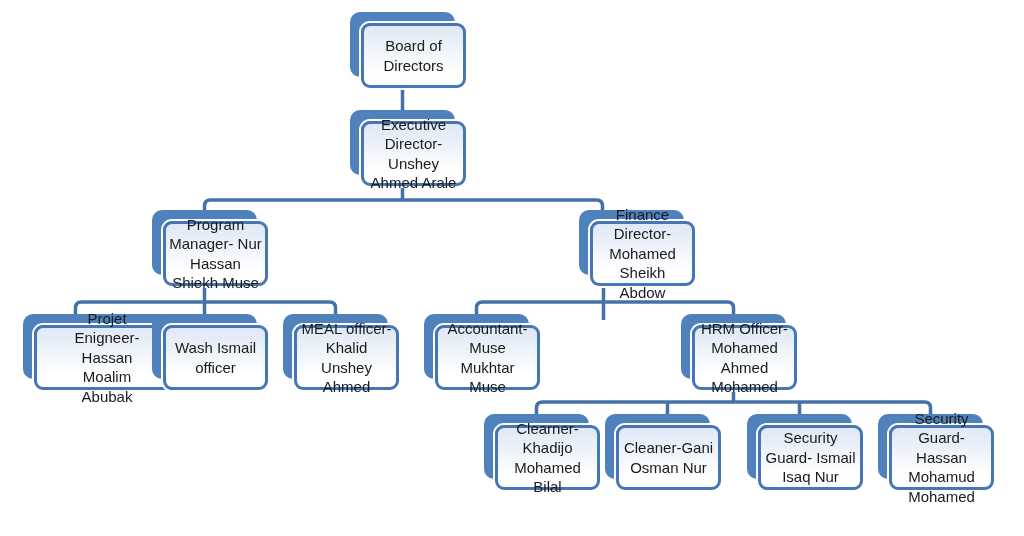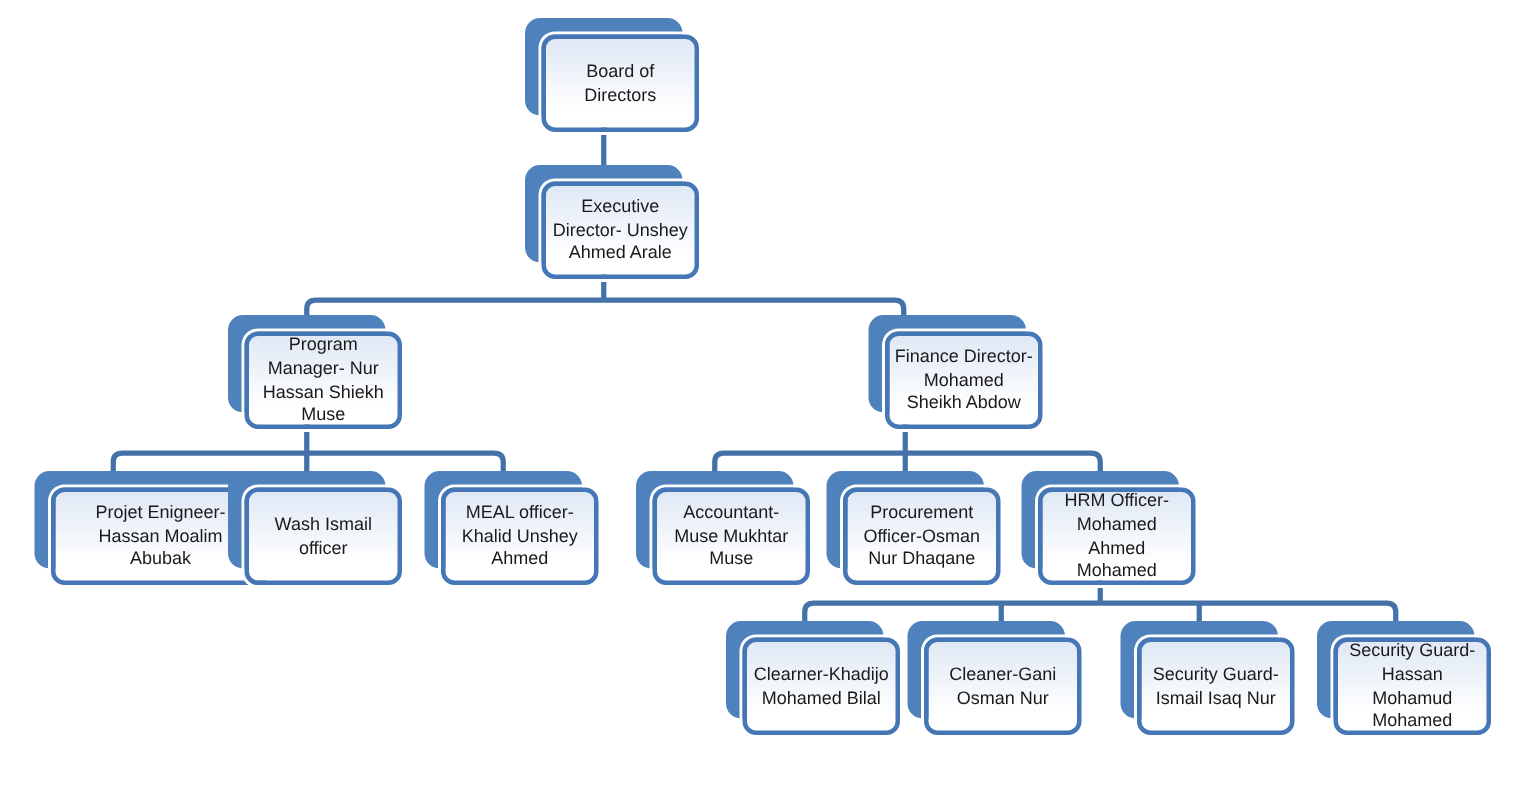--- a/index.html
+++ b/index.html
@@ -53,21 +53,21 @@
     border-radius: 9px;
     box-shadow: 0 0 0 2px #ffffff;
     display: flex;
     align-items: center;
     justify-content: center;
     text-align: center;
     box-sizing: border-box;
     padding: 2px 3px;
   }
   .node .lbl {
-    font-size: 12px;
+    font-size: 15px;
     line-height: 1.3;
     color: #1a1a1a;
     max-width: 93px;
   }
 </style>
 </head>
 <body>
 
 <div class="canvas">
 
@@ -123,26 +123,20 @@
     <div class="front">
       <span class="lbl">MEAL officer- Khalid Unshey Ahmed</span>
     </div>
   </div>
   <div class="node" style="left:424px; top:314px;">
     <div class="back"></div>
     <div class="front">
       <span class="lbl">Accountant-Muse Mukhtar Muse</span>
     </div>
   </div>
-  <div class="node" style="left:551px; top:314px;">
-    <div class="back"></div>
-    <div class="front">
-      <span class="lbl">Procurement Officer-Osman Nur Dhaqane</span>
-    </div>
-  </div>
   <div class="node" style="left:681px; top:314px;">
     <div class="back"></div>
     <div class="front">
       <span class="lbl">HRM Officer- Mohamed Ahmed Mohamed</span>
     </div>
   </div>
 
   <div class="node" style="left:484px; top:414px;">
     <div class="back"></div>
     <div class="front">

